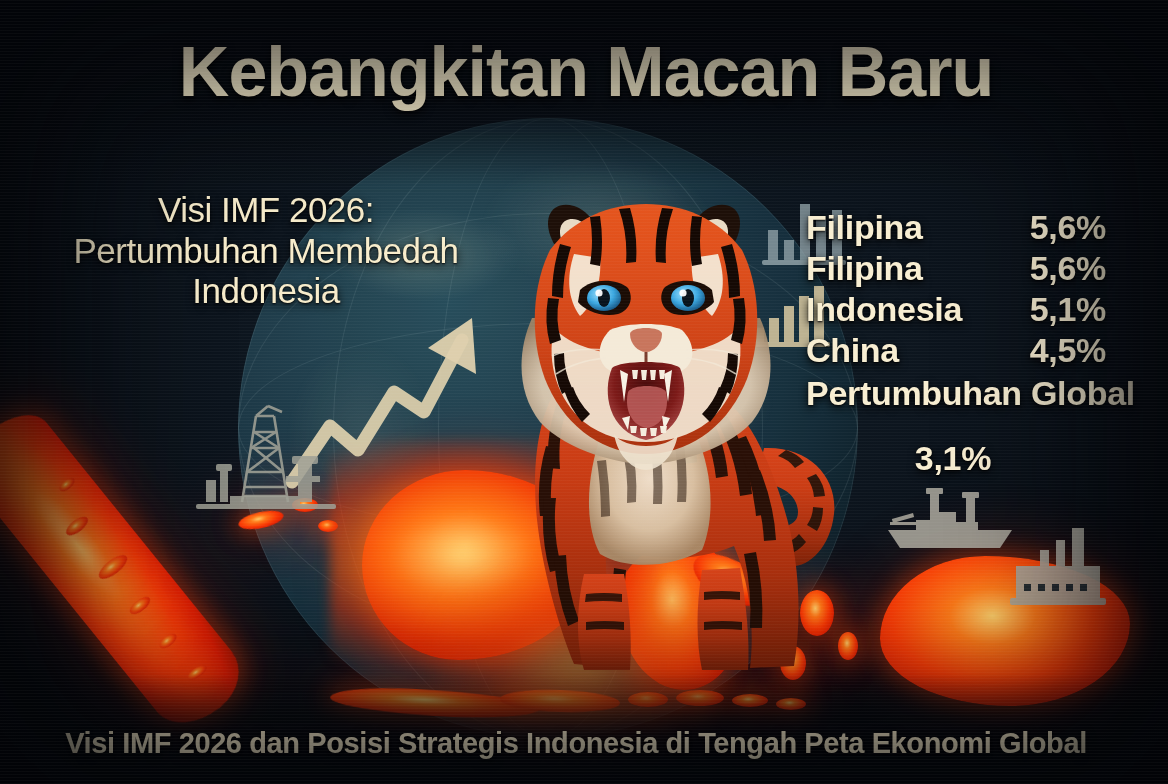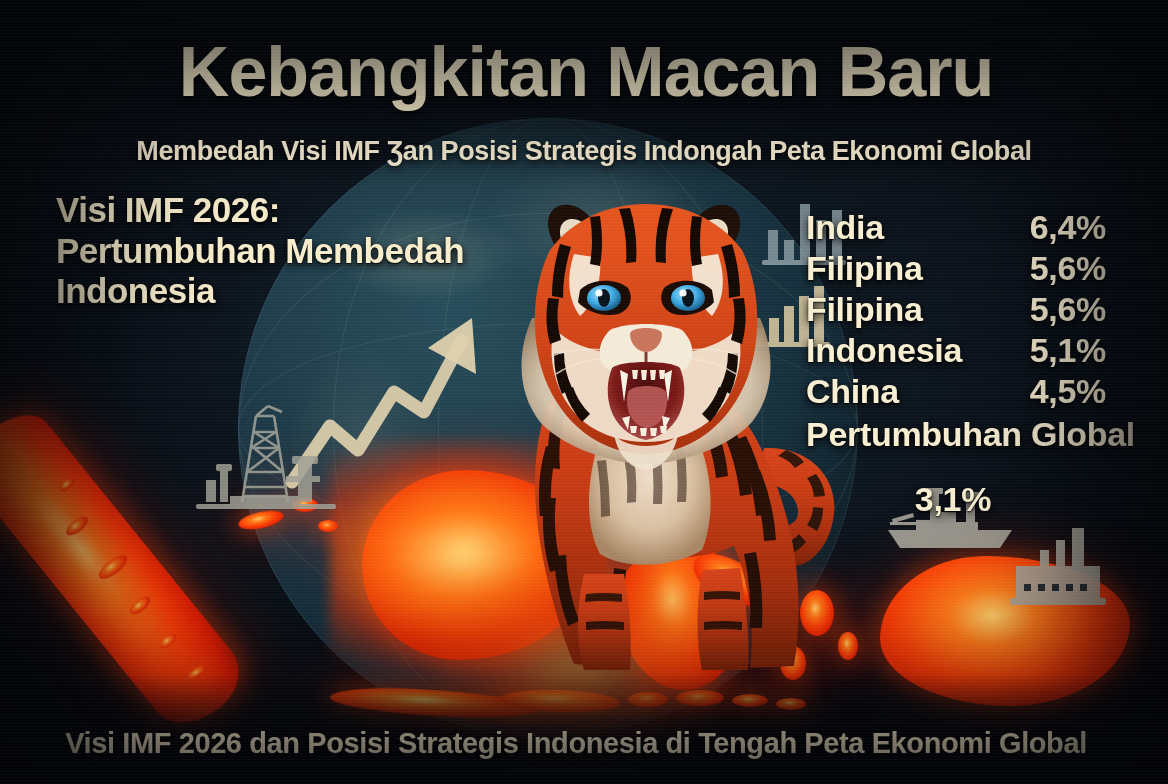--- a/index.html
+++ b/index.html
@@ -163,21 +163,21 @@
     letter-spacing:-.4px;
   }
 
   .left-block {
     position:absolute; left:56px; top:190px; width:420px;
     color:#f7eccb;
     text-shadow:0 3px 9px rgba(0,0,0,.96), 0 1px 2px rgba(0,0,0,.9);
     line-height:1.16;
   }
   .left-block .l1, .left-block .l2, .left-block .l3 {
-    font-size:35px; font-weight:bold; letter-spacing:-.5px;
+    font-size:35px; font-weight:normal; letter-spacing:-.5px;text-align:center;
   }
   .left-block .big {
     margin-top:8px;
     font-size:46px; font-weight:bold; letter-spacing:-.5px;
   }
 
   .stats {
     position:absolute; right:62px; top:208px;
     width:300px;
     color:#f8eed2;
@@ -524,33 +524,28 @@
         <path d="M252 172 C274 170 292 172 306 178"></path>
         <path d="M252 180 C274 182 290 188 302 196"></path>
       </g>
     </svg>
   </div>
 
   <div class="top-fade"></div>
   <div class="bottom-fade"></div>
 
   <div class="title">Kebangkitan Macan Baru</div>
-  <div class="subtitle">Membedah Visi IMF Ʒan Posisi Strategis Indongah Peta Ekonomi Global</div>
 
   <div class="left-block">
     <div class="l1">Visi IMF 2026:</div>
     <div class="l2">Pertumbuhan Membedah</div>
     <div class="l3">Indonesia</div>
   </div>
 
   <div class="stats">
-    <div class="stat-row">
-      <span class="label">India</span>
-      <span class="value">6,4%</span>
-    </div>
     <div class="stat-row">
       <span class="label">Filipina</span>
       <span class="value">5,6%</span>
     </div>
     <div class="stat-row">
       <span class="label">Filipina</span>
       <span class="value">5,6%</span>
     </div>
     <div class="stat-row">
       <span class="label">Indonesia</span>

